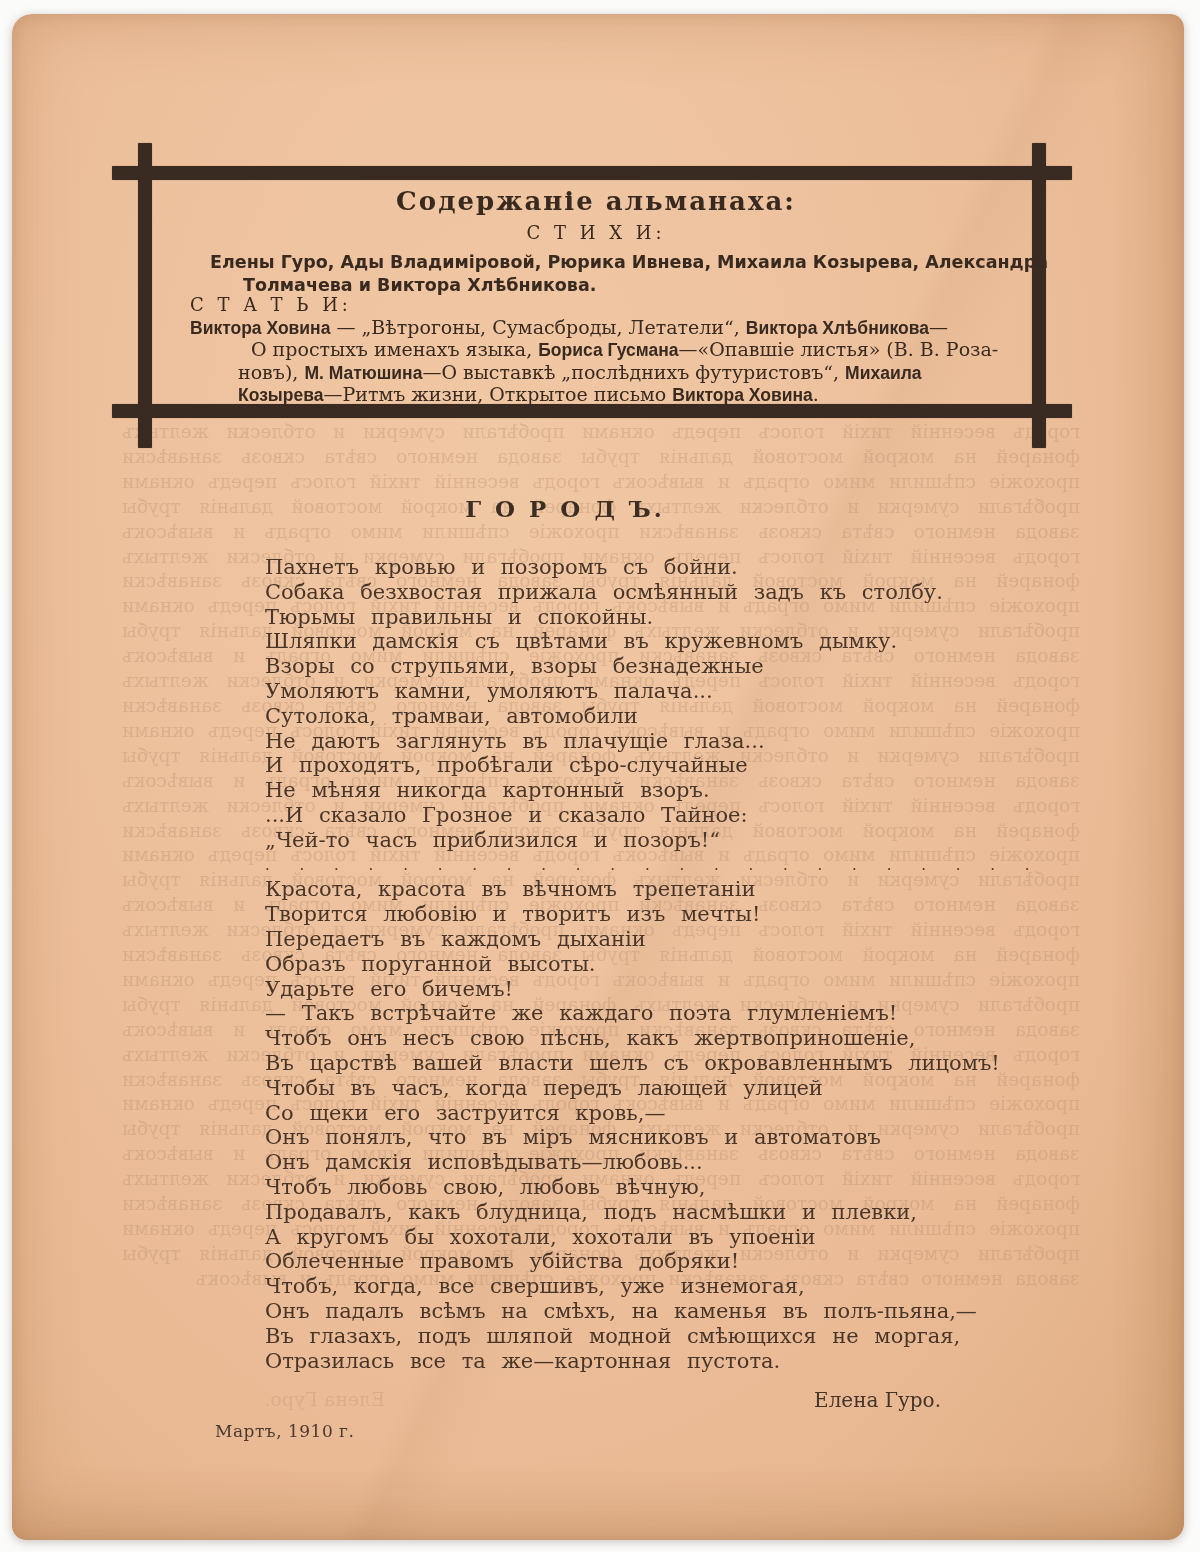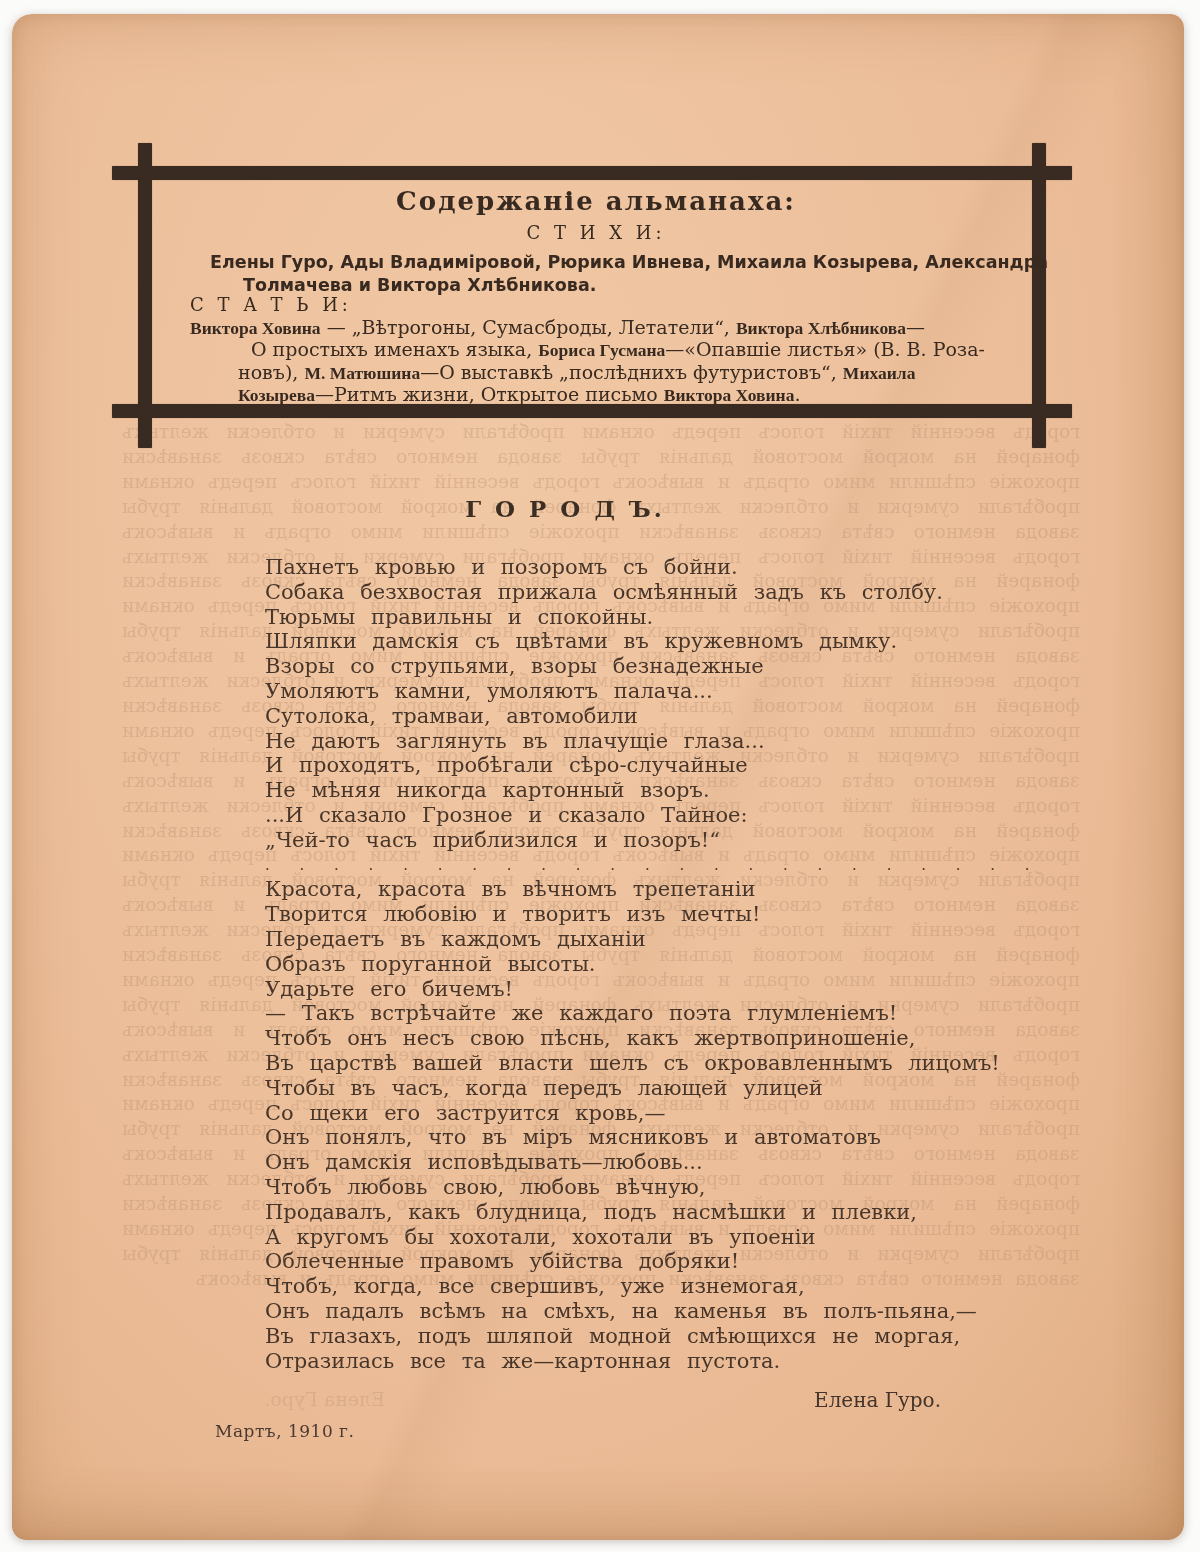--- a/index.html
+++ b/index.html
@@ -47,21 +47,21 @@
   .c-sub{top:208px;text-align:center;font-size:18px;letter-spacing:4px;}
   .c-sub2{top:280px;text-align:left;font-size:18px;letter-spacing:4px;}
   .sans-b{font-family:"DejaVu Sans",sans-serif;font-weight:700;font-size:17.5px;}
   .authors1{top:238px;white-space:nowrap;margin-left:20px;}
   .authors2{top:261px;padding-left:53px;white-space:nowrap;}
   .articles{top:302px;line-height:22.3px;font-size:19px;white-space:nowrap;}
   .articles > div[data-name]{height:22.3px;}
   .articles > div:nth-child(2){padding-left:61px;}
   .articles > div:nth-child(3){padding-left:48px;}
   .articles > div:nth-child(4){padding-left:48px;}
-  .articles .b{font-family:Liberation Serif, serif;font-weight:700;font-size:17.5px;}
+  .articles .b{font-family:Liberation Sans, sans-serif;font-weight:700;font-size:17.5px;}
   
   .poem-title{
     left:253px;top:481px;width:600px;text-align:center;
     font-weight:700;font-size:23px;letter-spacing:3px;color:#3d2e23;
   }
   .poem-lines{
     left:253px;top:541px;width:800px;
     font-size:21px;line-height:24.8px;word-spacing:9px;
     color:#48362a;white-space:nowrap;
   }

